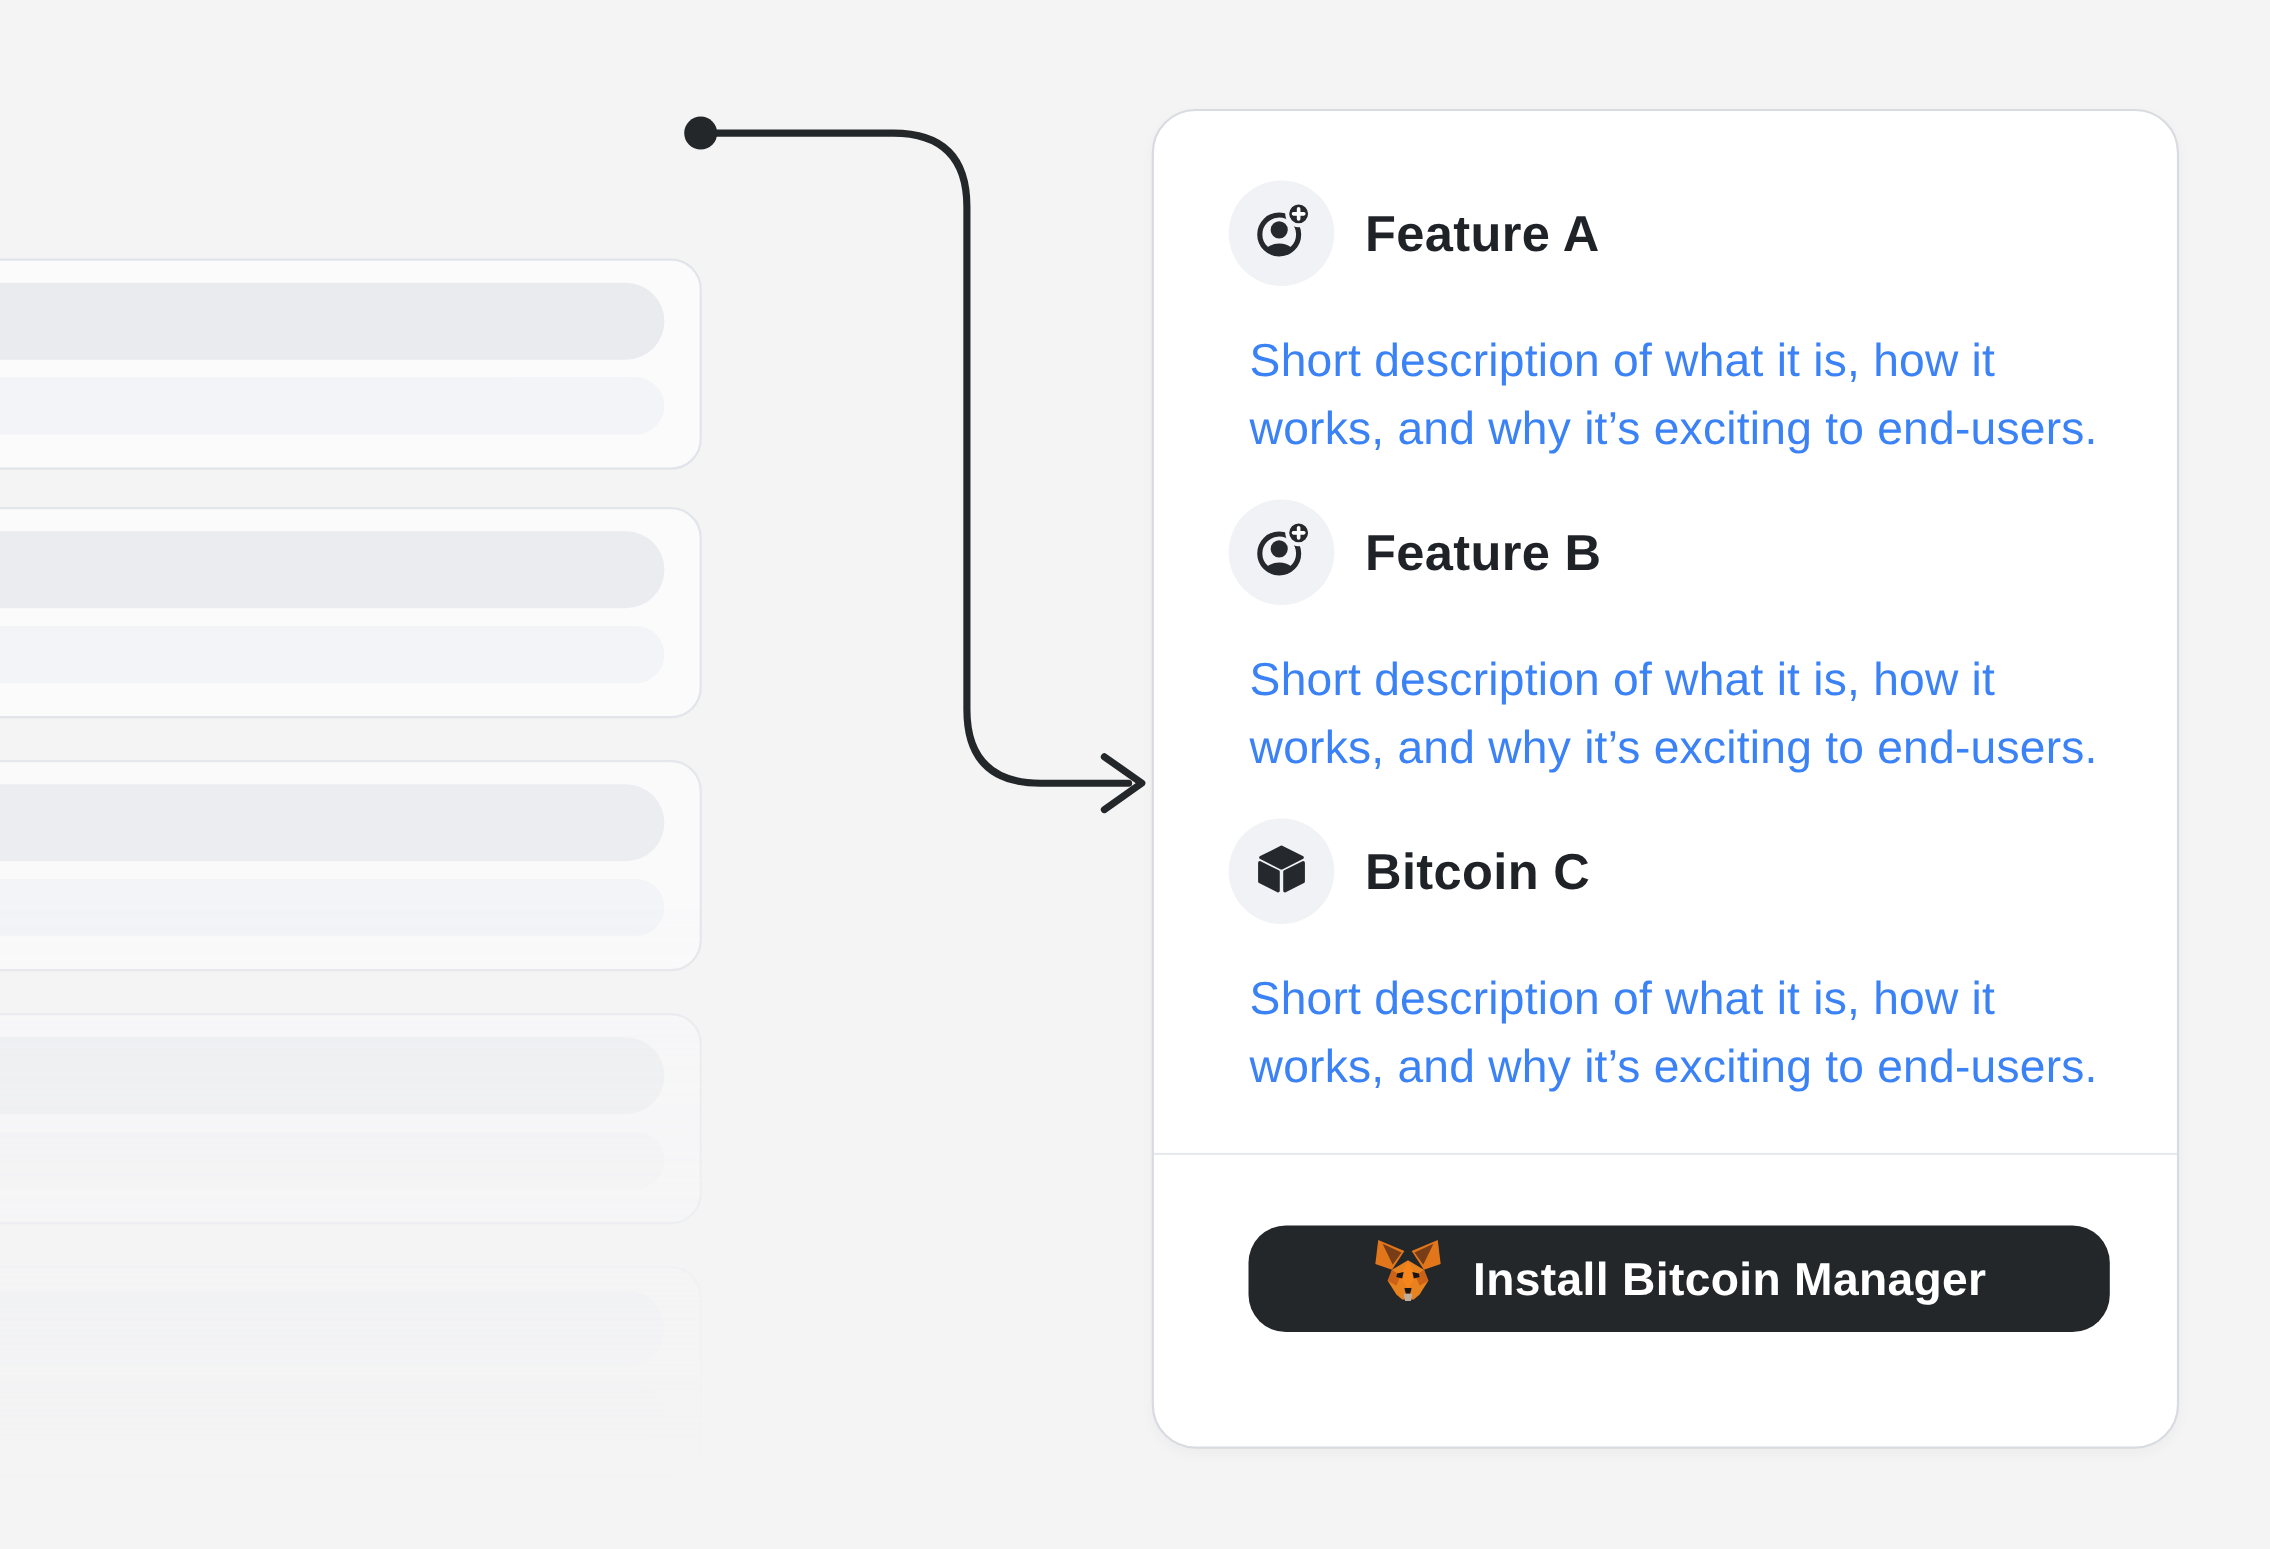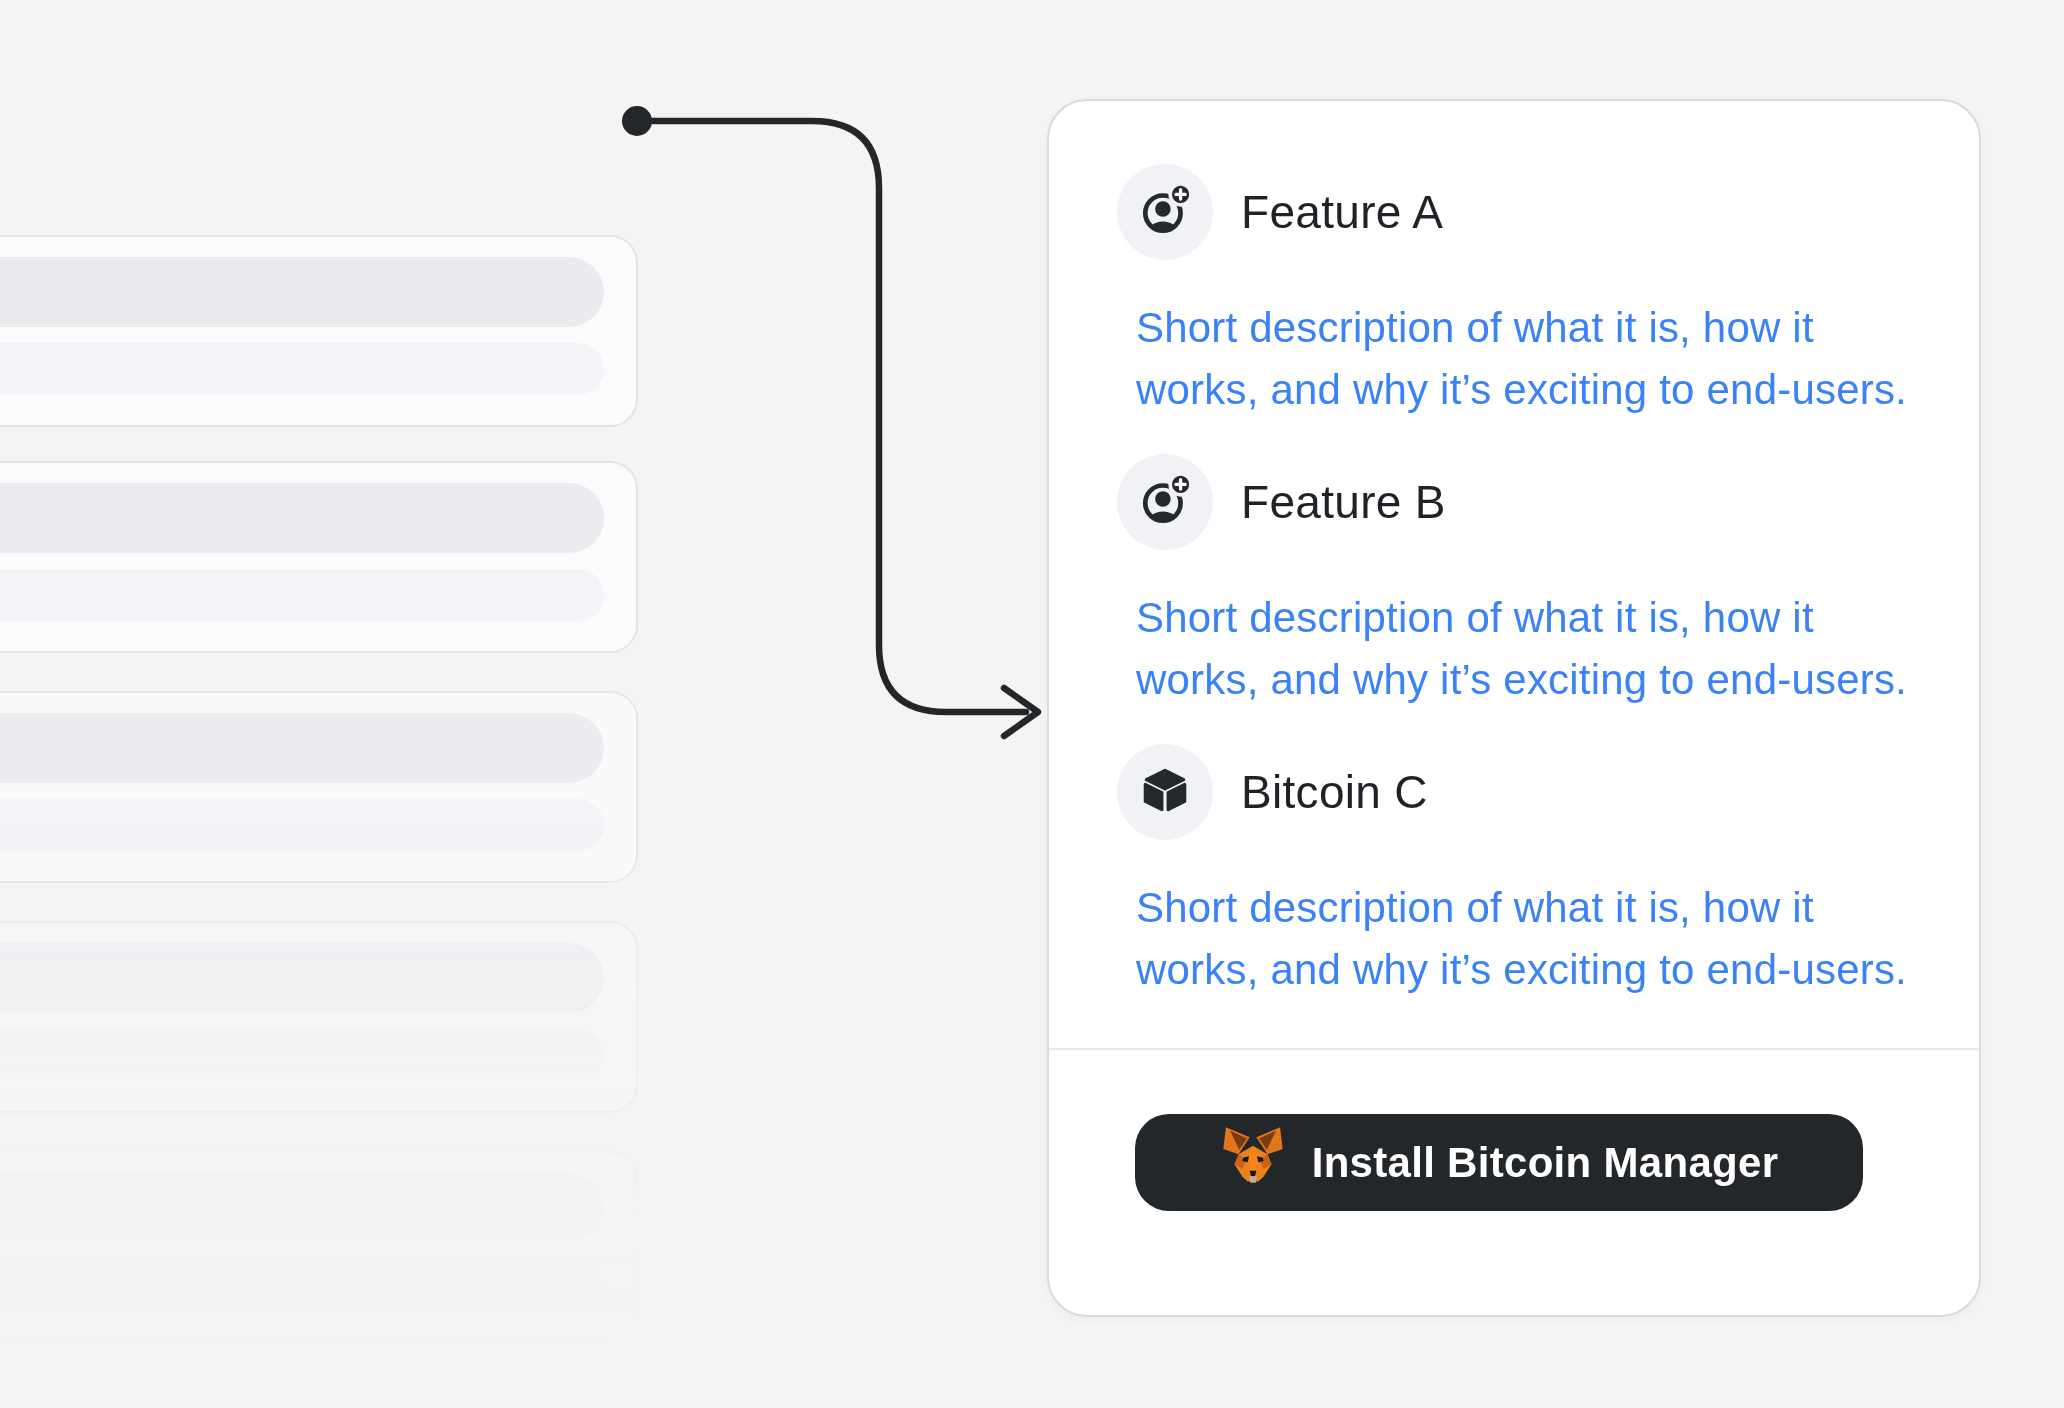--- a/index.html
+++ b/index.html
@@ -93,39 +93,39 @@
   .feature-icon-circle {
     position: absolute; left: 68px; top: 0;
     width: 96px; height: 96px;
     border-radius: 50%;
     background: #f1f2f5;
     display: flex; align-items: center; justify-content: center;
   }
   .feature-title {
     position: absolute; left: 192px; top: 0;
     height: 96px; line-height: 96px;
-    font-size: 46px; font-weight: 400;
+    font-size: 46px; font-weight: 700;
     color: #1f2328; letter-spacing: 0.3px;
   }
   .feature-desc {
     position: absolute; left: 87px; top: 133px;
     width: 810px;
     font-size: 42px; line-height: 62px;
     color: #3b82f6; letter-spacing: 0.2px;
   }
 
   .card-divider {
     position: absolute; left: 0; top: 947px;
     width: 100%; height: 0;
     border-top: 2px solid #e7e9ec;
   }
 
   .install-button {
     position: absolute; left: 86px; top: 1013px;
-    width: 728px; height: 97px;
+    width: 783px; height: 97px;
     background: #24272a;
     border: none;
     border-radius: 34px;
     display: flex; align-items: center; justify-content: center;
     gap: 26px;
     color: #ffffff;
     font-family: "Liberation Sans", sans-serif;
     font-size: 42px; font-weight: 700;
     letter-spacing: 0.3px;
     cursor: pointer;

